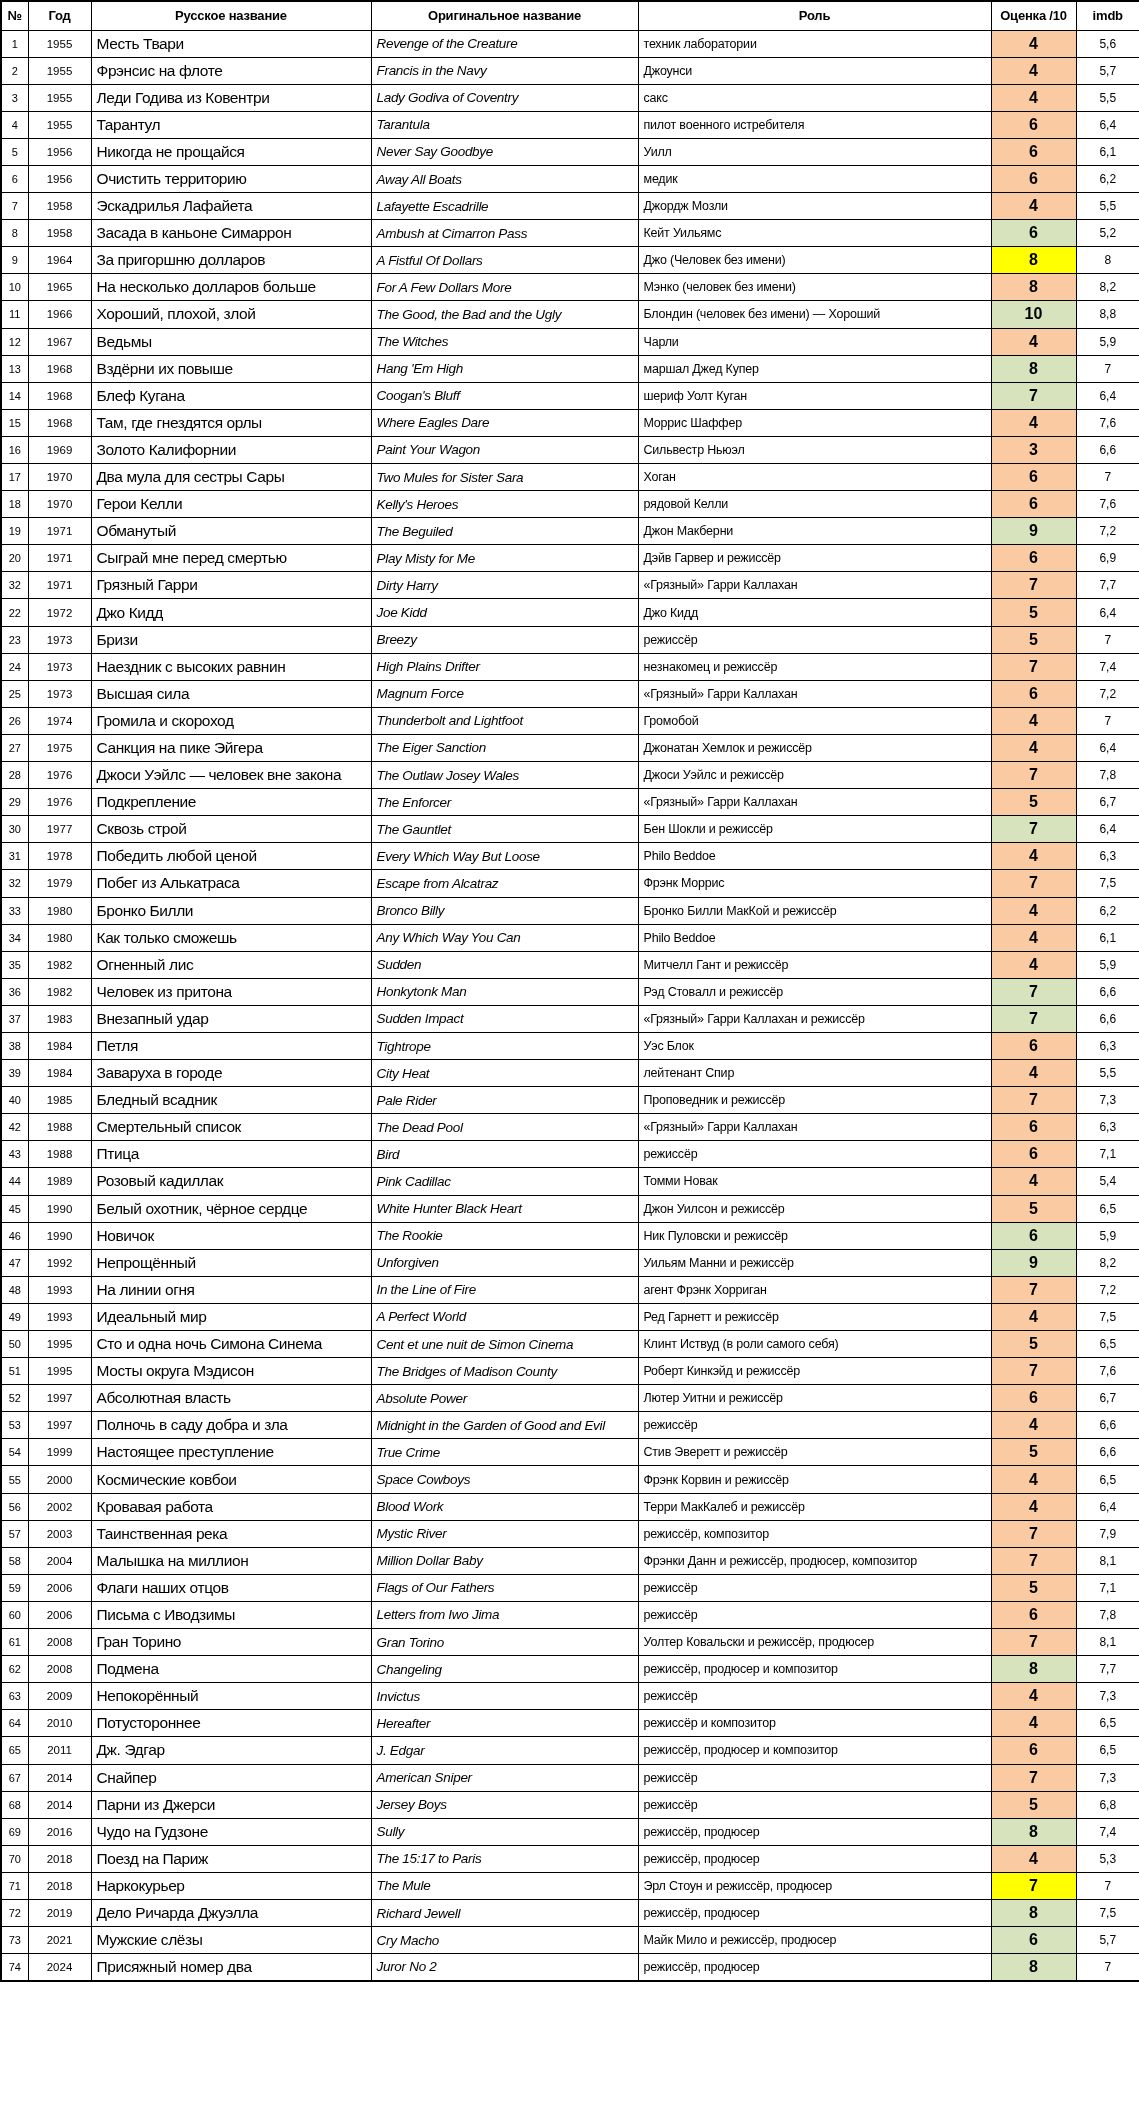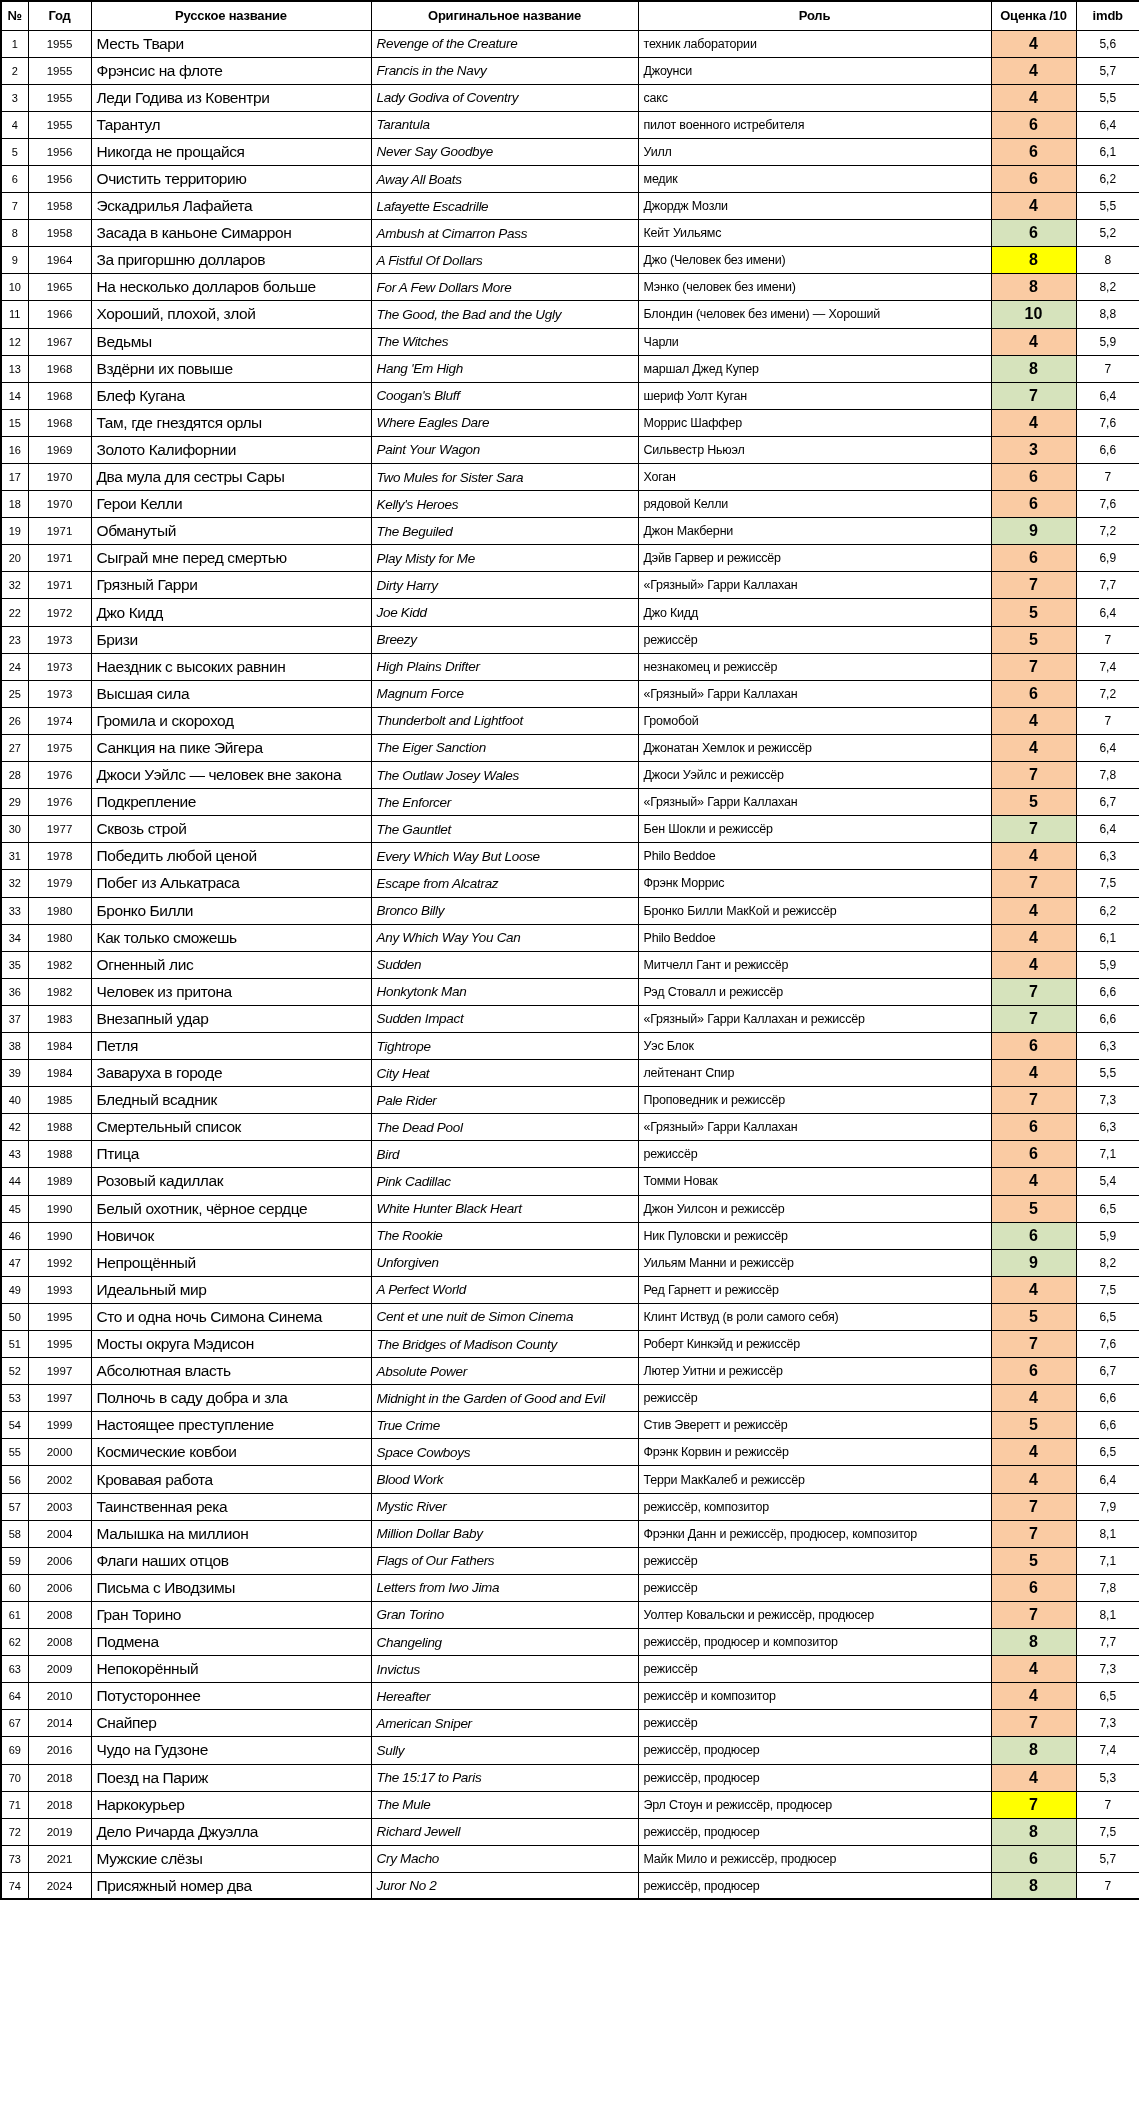--- a/index.html
+++ b/index.html
@@ -477,20 +477,29 @@
         <tr>
           <td class="c-num">47</td>
           <td class="c-year">1992</td>
           <td class="c-ru">Непрощённый</td>
           <td class="c-orig">Unforgiven</td>
           <td class="c-role">Уильям Манни и режиссёр</td>
           <td class="c-rating" style="background: rgb(214, 227, 188);">9</td>
           <td class="c-imdb">8,2</td>
         </tr>
         <tr>
+          <td class="c-num">48</td>
+          <td class="c-year">1993</td>
+          <td class="c-ru">На линии огня</td>
+          <td class="c-orig">In the Line of Fire</td>
+          <td class="c-role">агент Фрэнк Хорриган</td>
+          <td class="c-rating" style="background: rgb(250, 203, 163);">7</td>
+          <td class="c-imdb">7,2</td>
+        </tr>
+        <tr>
           <td class="c-num">49</td>
           <td class="c-year">1993</td>
           <td class="c-ru">Идеальный мир</td>
           <td class="c-orig">A Perfect World</td>
           <td class="c-role">Ред Гарнетт и режиссёр</td>
           <td class="c-rating" style="background: rgb(250, 203, 163);">4</td>
           <td class="c-imdb">7,5</td>
         </tr>
         <tr>
           <td class="c-num">50</td>
@@ -621,27 +630,45 @@
         <tr>
           <td class="c-num">64</td>
           <td class="c-year">2010</td>
           <td class="c-ru">Потустороннее</td>
           <td class="c-orig">Hereafter</td>
           <td class="c-role">режиссёр и композитор</td>
           <td class="c-rating" style="background: rgb(250, 203, 163);">4</td>
           <td class="c-imdb">6,5</td>
         </tr>
         <tr>
+          <td class="c-num">65</td>
+          <td class="c-year">2011</td>
+          <td class="c-ru">Дж. Эдгар</td>
+          <td class="c-orig">J. Edgar</td>
+          <td class="c-role">режиссёр, продюсер и композитор</td>
+          <td class="c-rating" style="background: rgb(250, 203, 163);">6</td>
+          <td class="c-imdb">6,5</td>
+        </tr>
+        <tr>
           <td class="c-num">67</td>
           <td class="c-year">2014</td>
           <td class="c-ru">Снайпер</td>
           <td class="c-orig">American Sniper</td>
           <td class="c-role">режиссёр</td>
           <td class="c-rating" style="background: rgb(250, 203, 163);">7</td>
           <td class="c-imdb">7,3</td>
+        </tr>
+        <tr>
+          <td class="c-num">68</td>
+          <td class="c-year">2014</td>
+          <td class="c-ru">Парни из Джерси</td>
+          <td class="c-orig">Jersey Boys</td>
+          <td class="c-role">режиссёр</td>
+          <td class="c-rating" style="background: rgb(250, 203, 163);">5</td>
+          <td class="c-imdb">6,8</td>
         </tr>
         <tr>
           <td class="c-num">69</td>
           <td class="c-year">2016</td>
           <td class="c-ru">Чудо на Гудзоне</td>
           <td class="c-orig">Sully</td>
           <td class="c-role">режиссёр, продюсер</td>
           <td class="c-rating" style="background: rgb(214, 227, 188);">8</td>
           <td class="c-imdb">7,4</td>
         </tr>

